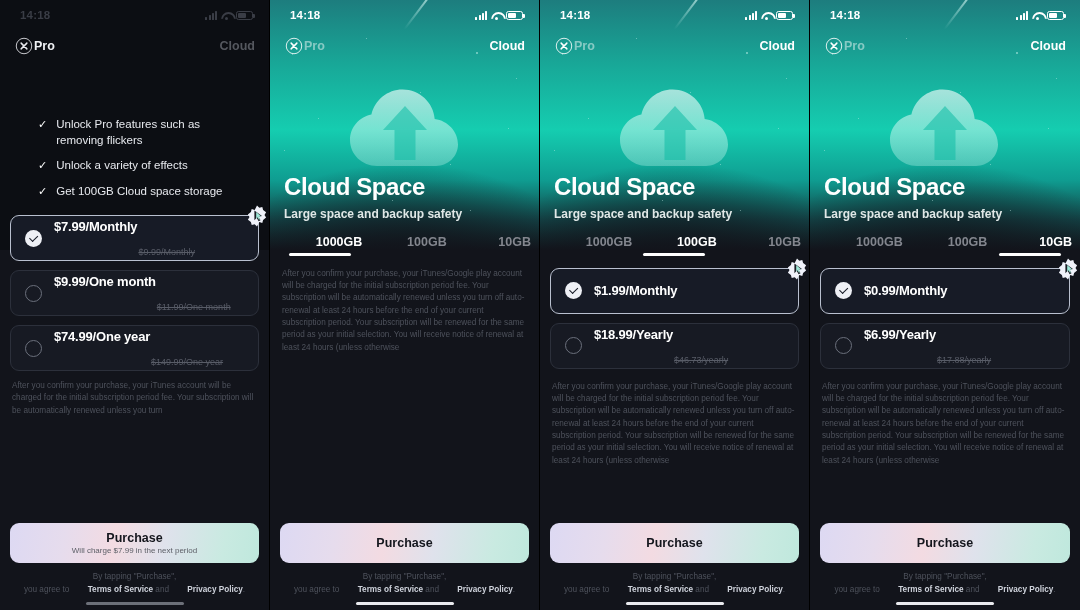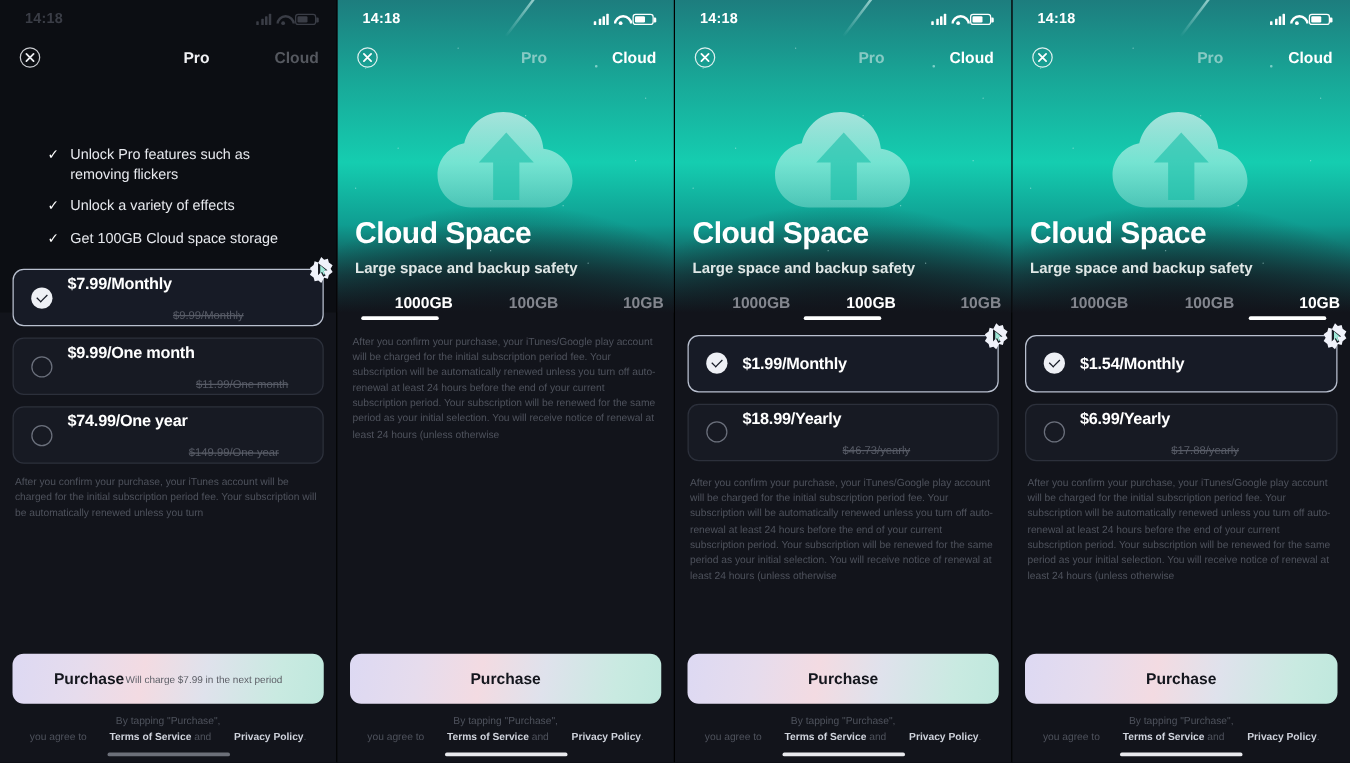--- a/index.html
+++ b/index.html
@@ -68,21 +68,21 @@
   .topnav {
     position:relative; z-index:5; height:32px;
     display:flex; align-items:center; padding:0 14px;
   }
   .close-btn {
     width:20px;height:20px;border-radius:50%;
     display:flex;align-items:center;justify-content:center;
     color:#fff; flex:0 0 auto;
   }
   .phone.dim .close-btn { color:#e9eaee; }
-  .nav-tabs { flex:1; display:flex; justify-content:flex-end; gap:52px; }
+  .nav-tabs { flex:1; display:flex; justify-content:space-between; gap:52px; }
   .nav-tab { font-size:12.5px; font-weight:bold; color:rgba(235,245,244,.52); }
   .nav-tab.active { color:#fff; }
   .phone.dim .nav-tab { color:#55585f; }
   .phone.dim .nav-tab.active { color:#f0f1f4; }
 
   
   .hero-text { position:relative; z-index:5; margin-top:112px; padding:0 14px; }
   .hero-title { font-size:24px; font-weight:bold; color:#fff; letter-spacing:-.4px; line-height:1.12; }
   .hero-sub { margin-top:6px; font-size:12px; color:#dfe7e6;font-weight:bold; }
 
@@ -141,21 +141,21 @@
     position:relative; z-index:5; padding:0 12px; margin-top:6px;
     font-size:8.2px; line-height:1.5; color:#4e525c;
   }
   .legal.tall { margin-top:12px; }
 
   
   .purchase-wrap { position:absolute; left:0; bottom:14px; width:100%; z-index:5; padding:0 10px; }
   .purchase {
     height:40px; border-radius:9px;
     background:linear-gradient(100deg,#ddd9f3 0%,#e6dced 22%,#f3dbe2 42%,#dfe2ec 62%,#c9eae1 85%,#bfe8dd 100%);
-    display:flex; flex-direction:row; align-items:center; justify-content:center; gap:1px;
+    display:flex; flex-direction:column; align-items:center; justify-content:center; gap:1px;
   }
   .purchase-label { font-size:12.5px; font-weight:bold; color:#14161d; }
   .purchase-sub { font-size:8px; color:#5e6068; }
   .agree {
     margin-top:8px; text-align:center; font-size:8.2px; line-height:1.5; color:#4e525c;
   }
   .agree b { color:#cfd3dc;margin-left:16px; }
   .home-ind {
     position:absolute; left:50%; transform:translateX(-50%); bottom:5px;
     width:98px; height:3.5px; background:#e9eaee; border-radius:3px; z-index:7;
@@ -477,21 +477,21 @@
       </div>
       <div class="size-tabs">
         <div class="size-tab">1000GB</div>
         <div class="size-tab">100GB</div>
         <div class="size-tab active">10GB</div>
       </div>
       <div class="plans" style="margin-top: 12px;">
         <div class="plan sel">
           <div class="radio"></div>
           <div class="plan-txt">
-            <div class="plan-price">$1.54/Monthly</div>
+            <div class="plan-price">$0.99/Monthly</div>
           </div>
           <div class="cursor-badge"><svg viewBox="0 0 22 22" width="22" height="22">
   <path fill="#f0f2fa" d="M11 0.6l2.3 2.1 3-.8.8 3 3 2.3-1.6 2.7 1.6 2.7-3 2.3-.8 3-3-.8L11 21.4l-2.3-2.1-3 .8-.8-3-3-2.3 1.6-2.7L1.9 9.4l3-2.3.8-3 3 .8Z"></path>
   <path fill="#1a1d25" d="M8.4 5.4 16 11.1l-3.4.6 1.9 3.6-1.9 1-1.9-3.6-2.3 2.5Z"></path>
   <path fill="#9fe8d8" d="M10.2 7.1 15 11.3l-2.3.4 1.3 2.5-1.1.6-1.3-2.5-1.4 1.6Z"></path>
 </svg></div>
         </div>
         <div class="plan">
           <div class="radio"></div>
           <div class="plan-txt">

